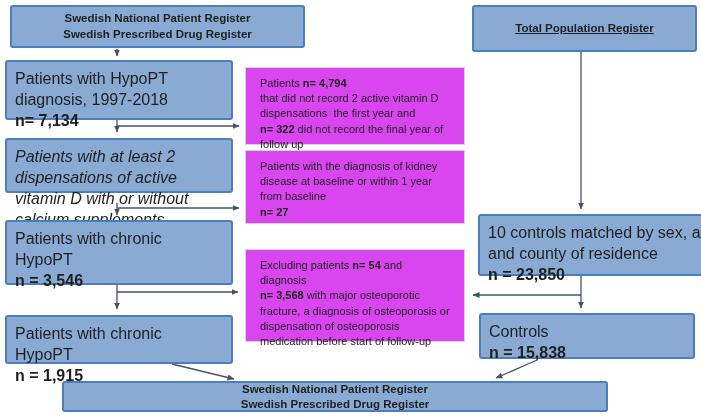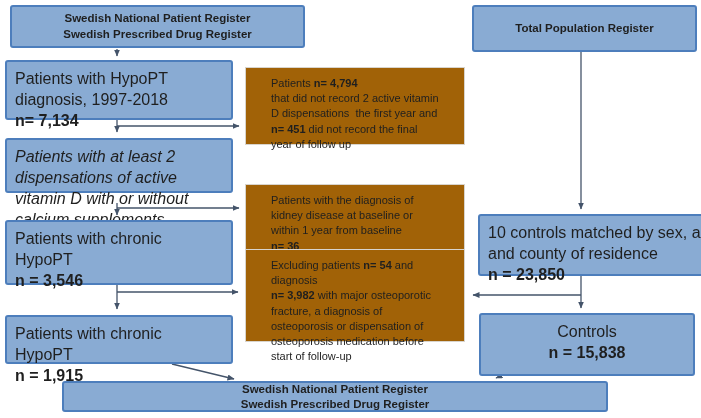--- a/index.html
+++ b/index.html
@@ -16,26 +16,26 @@
     background:#89abd3;
     border:2px solid #4d7ebc;
     border-radius:3px;
     box-sizing:border-box;
     font-size:16px;
     line-height:1.32;
     padding:6px 8px;
   }
   .note{
     position:absolute;
-    background:#a16207;
+    background:#d946ef;
     border:1px solid #d8d4cd;
     box-sizing:border-box;
     font-size:11px;
     line-height:1.38;
-    padding:8px 25px;
+    padding:8px 14px;
   }
   .reg{
     display:flex;align-items:center;justify-content:center;
     text-align:center;font-weight:bold;font-size:11.5px;line-height:1.35;
     padding:2px 6px;
   }
   .txt{white-space:pre-wrap;}
   .txt b{font-weight:bold;}
   svg.arrows{position:absolute;left:0;top:0;pointer-events:none;}
 </style>
@@ -70,21 +70,21 @@
       <line x1="172" y1="364" x2="234" y2="379" marker-end="url(#ah)"></line>
       <line x1="537" y1="360" x2="496" y2="378" marker-end="url(#ah)"></line>
     </g>
   </svg>
 
   <div class="box reg" style="left:10px;top:5px;width:295px;height:43px;">
     <span class="txt"><b>Swedish National Patient Register
 Swedish Prescribed Drug Register</b></span>
   </div>
 
-  <div class="box reg" style="left:472px;top:5px;width:225px;height:47px;">
+  <div class="box reg" style="left:472px;top:5px;width:225px;height:47px;text-decoration:underline;">
     <span class="txt"><b>Total Population Register</b></span>
   </div>
 
   <div class="box" style="left:5px;top:60px;width:228px;height:60px;">
     <span class="txt"><span>Patients with HypoPT diagnosis, 1997-2018
 </span><b>n= 7,134</b></span>
   </div>
 
   <div class="box" style="left:5px;top:138px;width:228px;height:55px;font-style:italic;">
     <span class="txt"><span>Patients with at least 2 dispensations of active vitamin D with or without calcium supplements
@@ -97,39 +97,39 @@
   </div>
 
   <div class="box" style="left:5px;top:315px;width:228px;height:49px;">
     <span class="txt"><span>Patients with chronic HypoPT
 </span><b>n = 1,915</b></span>
   </div>
 
   <div class="note" style="left:245px;top:67px;width:220px;height:78px;">
     <span class="txt"><span>Patients </span><b>n= 4,794</b><span>
 that did not record 2 active vitamin D dispensations  the first year and
-</span><b>n= 451</b><span> did not record the final year of follow up</span></span>
+</span><b>n= 322</b><span> did not record the final year of follow up</span></span>
   </div>
 
-  <div class="note" style="left:245px;top:150px;width:220px;height:74px;margin-top:34px;">
+  <div class="note" style="left:245px;top:150px;width:220px;height:74px;">
     <span class="txt"><span>Patients with the diagnosis of kidney disease at baseline or within 1 year from baseline
-</span><b>n= 36</b></span>
+</span><b>n= 27</b></span>
   </div>
 
   <div class="note" style="left:245px;top:249px;width:220px;height:93px;">
     <span class="txt"><span>Excluding patients </span><b>n= 54</b><span> and diagnosis
-</span><b>n= 3,982</b><span> with major osteoporotic fracture, a diagnosis of osteoporosis or dispensation of osteoporosis medication before start of follow-up</span></span>
+</span><b>n= 3,568</b><span> with major osteoporotic fracture, a diagnosis of osteoporosis or dispensation of osteoporosis medication before start of follow-up</span></span>
   </div>
 
   <div class="box" style="left:478px;top:214px;width:260px;height:62px;">
     <span class="txt"><span>10 controls matched by sex, age and county of residence
 </span><b>n = 23,850</b></span>
   </div>
 
-  <div class="box" style="left:479px;top:313px;width:216px;height:63px;text-align:center;">
+  <div class="box" style="left:479px;top:313px;width:216px;height:46px;">
     <span class="txt"><span>Controls
 </span><b>n = 15,838</b></span>
   </div>
 
   <div class="box reg" style="left:62px;top:381px;width:546px;height:31px;line-height:1.25;">
     <span class="txt"><b>Swedish National Patient Register
 Swedish Prescribed Drug Register</b></span>
   </div>
 
 </div>

